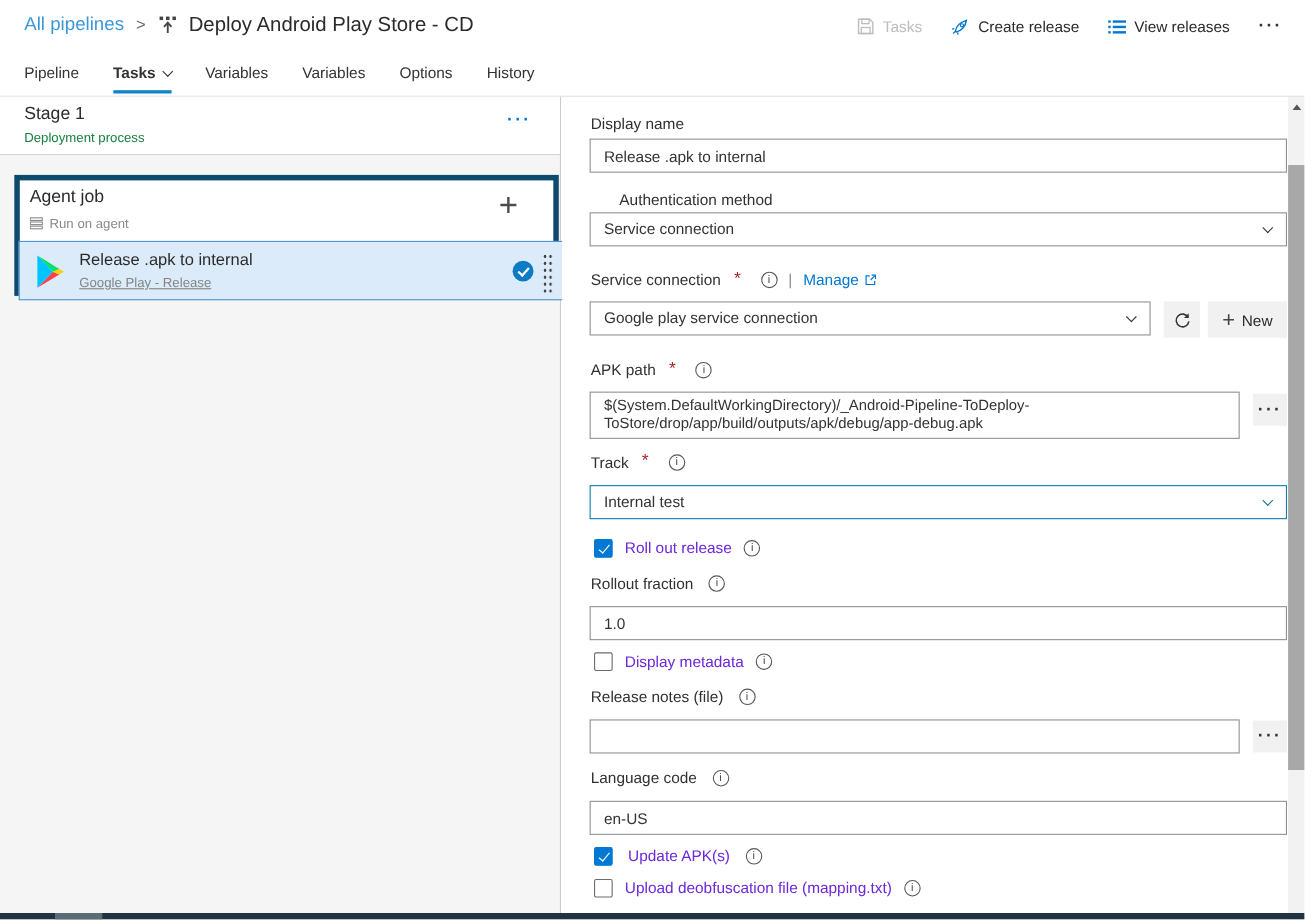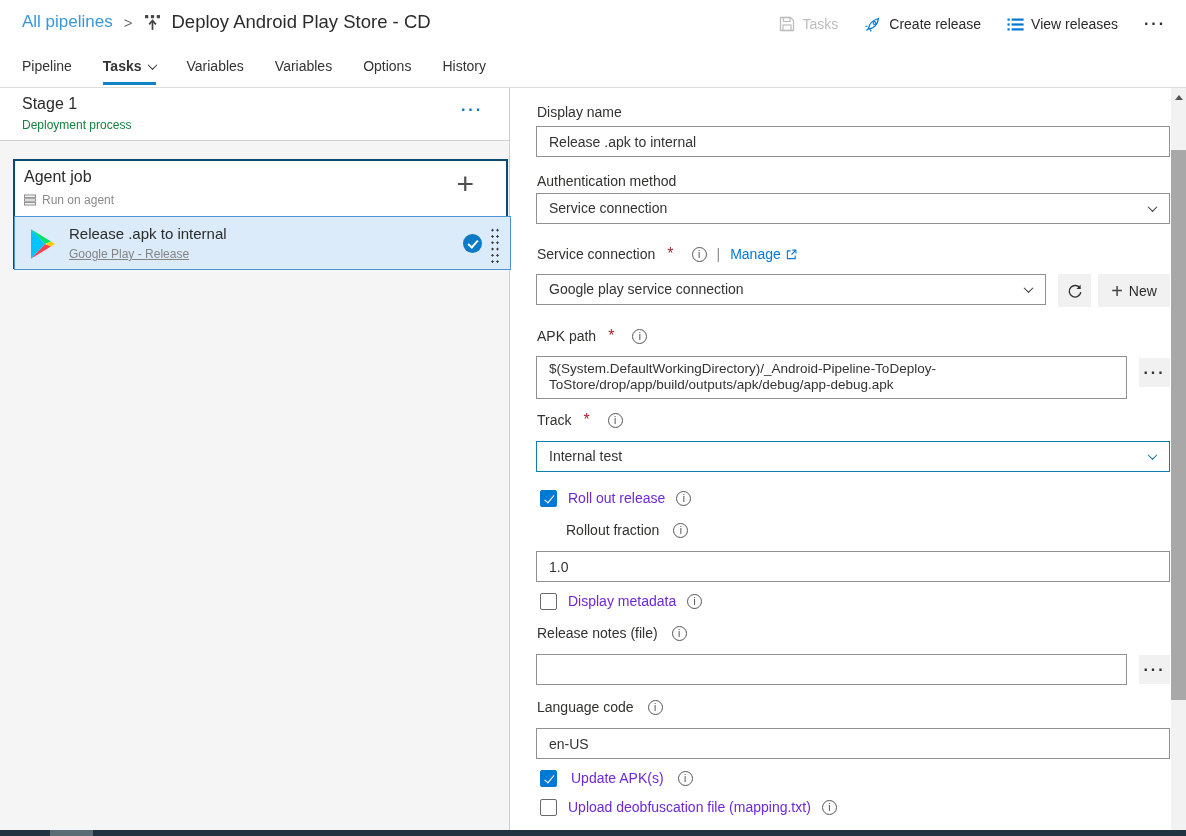--- a/index.html
+++ b/index.html
@@ -28,21 +28,21 @@
   .chev { width:7px; height:7px; border-right:1.4px solid #333; border-bottom:1.4px solid #333; transform:rotate(45deg) translate(-1px,-1px); display:inline-block; }
   #tabbar-divider { position:absolute; left:0; top:87px; width:1186px; height:1px; background:#dcdcdc; }
 
   
   #left-panel { position:absolute; left:0; top:88px; width:510px; height:742px; background:#f5f5f5; border-right:1px solid #cccccc; }
   #stage-card { position:absolute; left:0; top:0; width:509px; height:53px; background:#fff; border-bottom:1px solid #d4d4d4; }
   #stage-title { position:absolute; left:22px; top:7px; font-size:16px; color:#2b2b2b; }
   #stage-subtitle { position:absolute; left:22px; top:30px; font-size:12px; color:#15803d; }
   #stage-more { position:absolute; right:26px; top:14px; color:#0078d4; }
 
-  #agent-card { position:absolute; left:13px; top:71px; width:495px; height:110px; background:#fff; border:2px solid #0c4a6e; }
+  #agent-card { position:absolute; left:13px; top:71px; width:495px; height:110px; background:#fff; border:5px solid #0c4a6e; }
   #agent-title { position:absolute; left:9px; top:7px; font-size:16px; color:#2b2b2b; }
   #agent-sub-row { position:absolute; left:9px; top:32px; display:flex; align-items:center; gap:6px; font-size:12px; color:#8a8a8a; }
   #agent-add { position:absolute; right:32px; top:8px; font-size:30px; font-weight:100; color:#4d4d4d; line-height:1; cursor:pointer; }
 
   #task-item { position:absolute; left:-1px; top:55px; width:497px; height:54px; background:#dcebf9; border:1px solid #4f94d1; cursor:pointer; }
   #task-icon { position:absolute; left:12px; top:11px; width:32px; height:32px; }
   #task-title { position:absolute; left:54px; top:8px; font-size:15px; color:#2b2b2b; }
   #task-subtitle { position:absolute; left:54px; top:30px; font-size:12px; color:#848484;text-decoration:underline; }
   #task-status { position:absolute; right:28px; top:17px; width:19px; height:19px; border-radius:50%; background:#0c7ac4; }
   #task-status::after { content:""; position:absolute; left:7px; top:3.5px; width:4px; height:8px; border-right:2px solid #fff; border-bottom:2px solid #fff; transform:rotate(42deg); }
@@ -214,21 +214,21 @@
 </aside>
 
 <main id="right-panel">
 
   <div class="lbl-row" style="top:16px;flex-direction:column;">
     <span class="lbl">Display name</span>
       <span class="req">*</span>
   </div>
   <input class="txt-input" style="top: 38px;" value="Release .apk to internal">
 
-  <div class="lbl-row" style="top:84px;">
+  <div class="lbl-row" style="top:84px;margin-left:26px;">
     <span class="lbl">Authentication method</span>
   </div>
   <div class="select-box" style="top:105px;">
     <span>Service connection</span>
     <span class="chev"></span>
   </div>
 
   <div class="lbl-row" style="top:157px;">
     <span class="lbl">Service connection</span>
       <span class="req">*</span>
@@ -281,21 +281,21 @@
     <span>Internal test</span>
     <span class="chev"></span>
   </div>
 
   <div class="chk-row" style="top:401px;">
     <span class="checkbox checked"></span>
     <span class="chk-label">Roll out release</span>
     <span class="info-icon">i</span>
   </div>
 
-  <div class="lbl-row" style="top:433px;margin-left:29px;">
+  <div class="lbl-row" style="top:433px;">
     <span class="lbl">Rollout fraction</span>
     <span class="info-icon" style="margin-left:4px;">i</span>
   </div>
   <input class="txt-input" style="top: 463px;" value="1.0">
 
   <div class="chk-row" style="top:504px;">
     <span class="checkbox"></span>
     <span class="chk-label">Display metadata</span>
     <span class="info-icon">i</span>
   </div>

